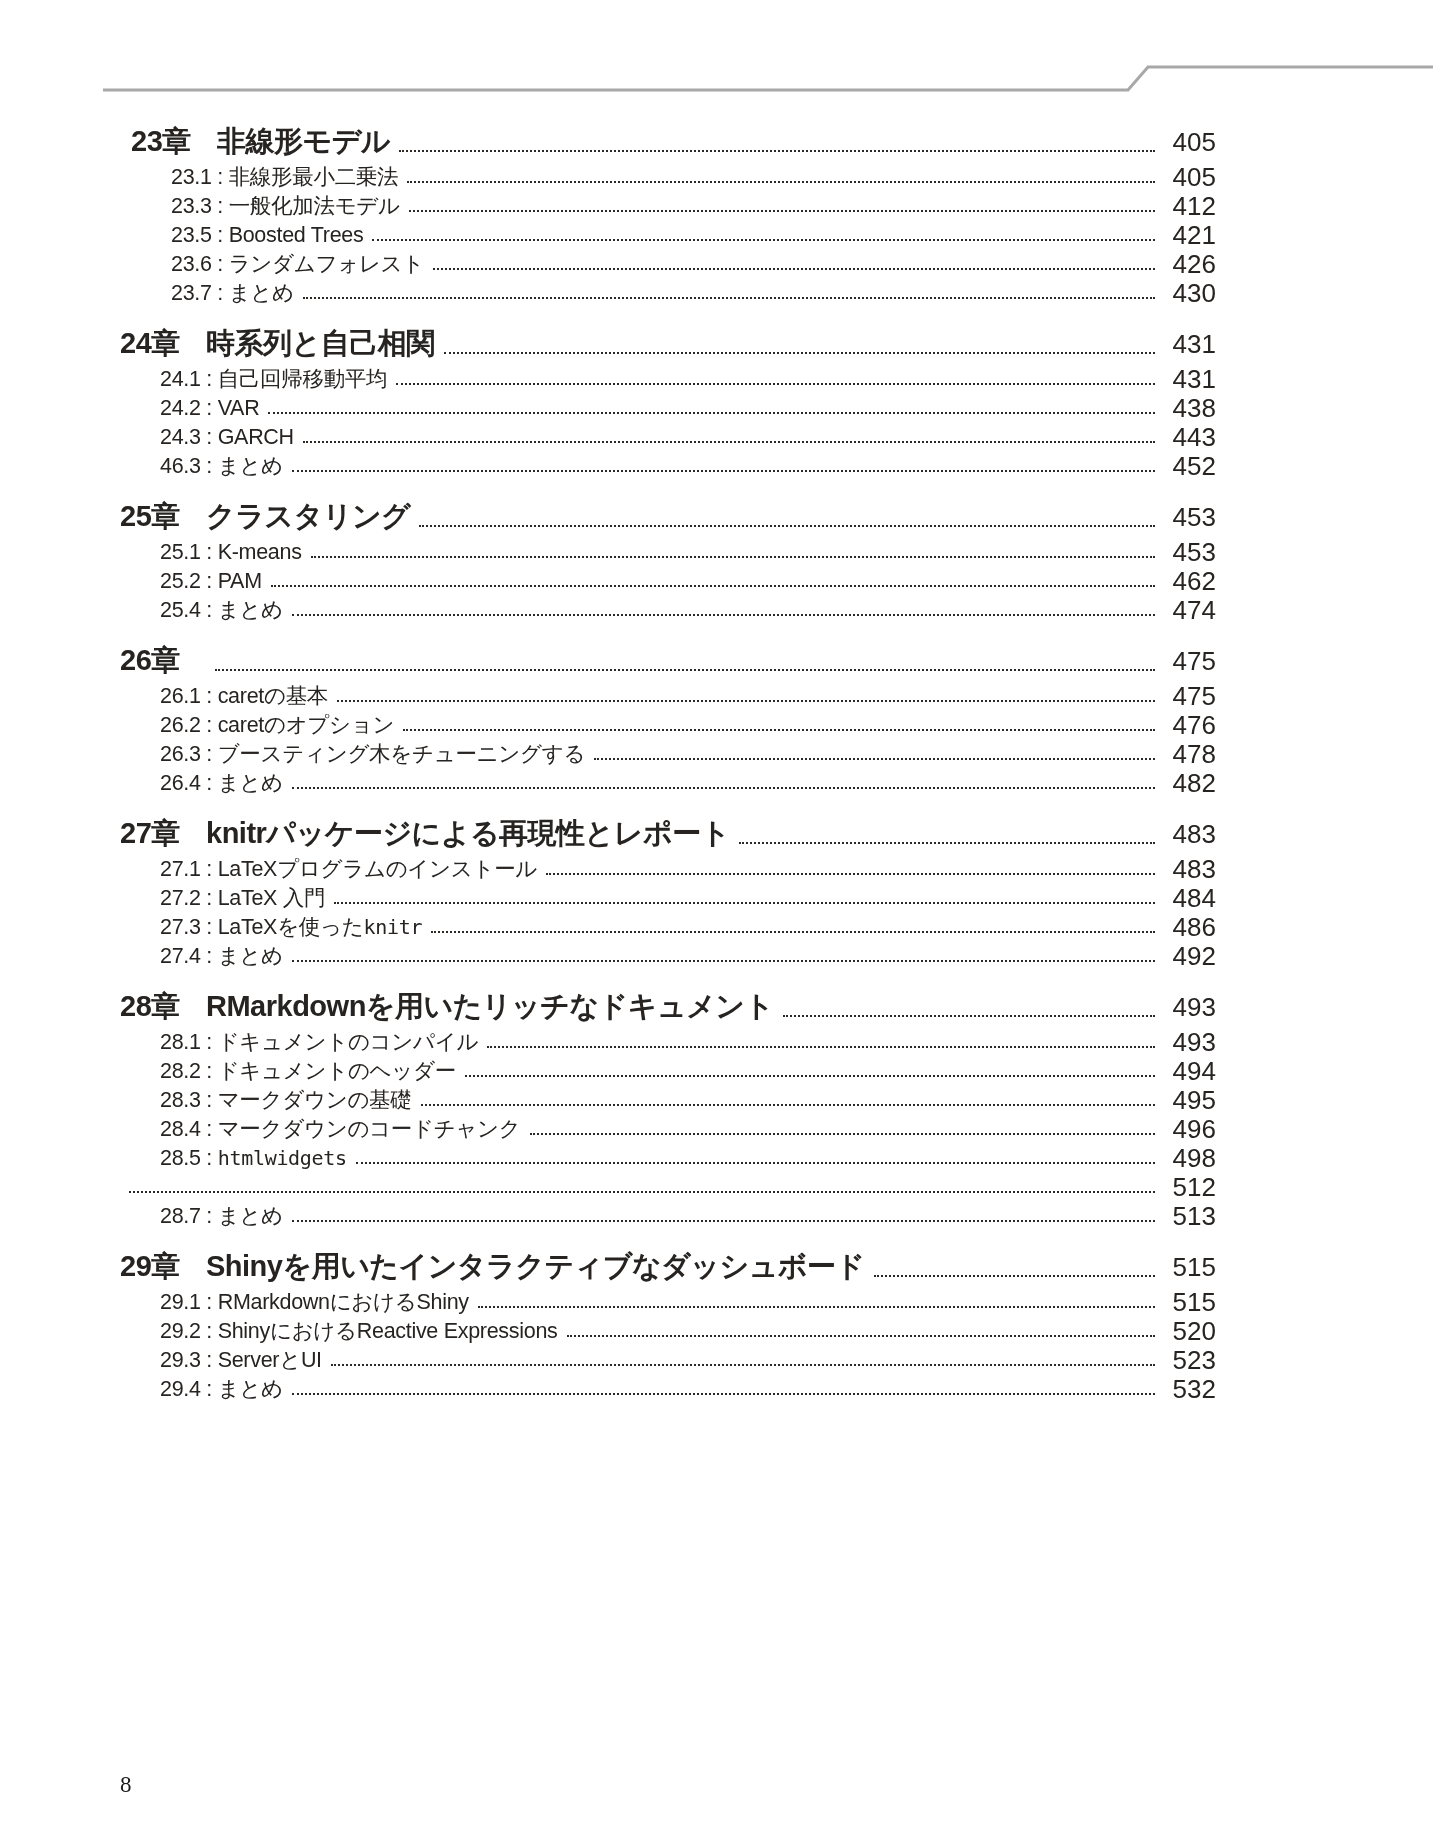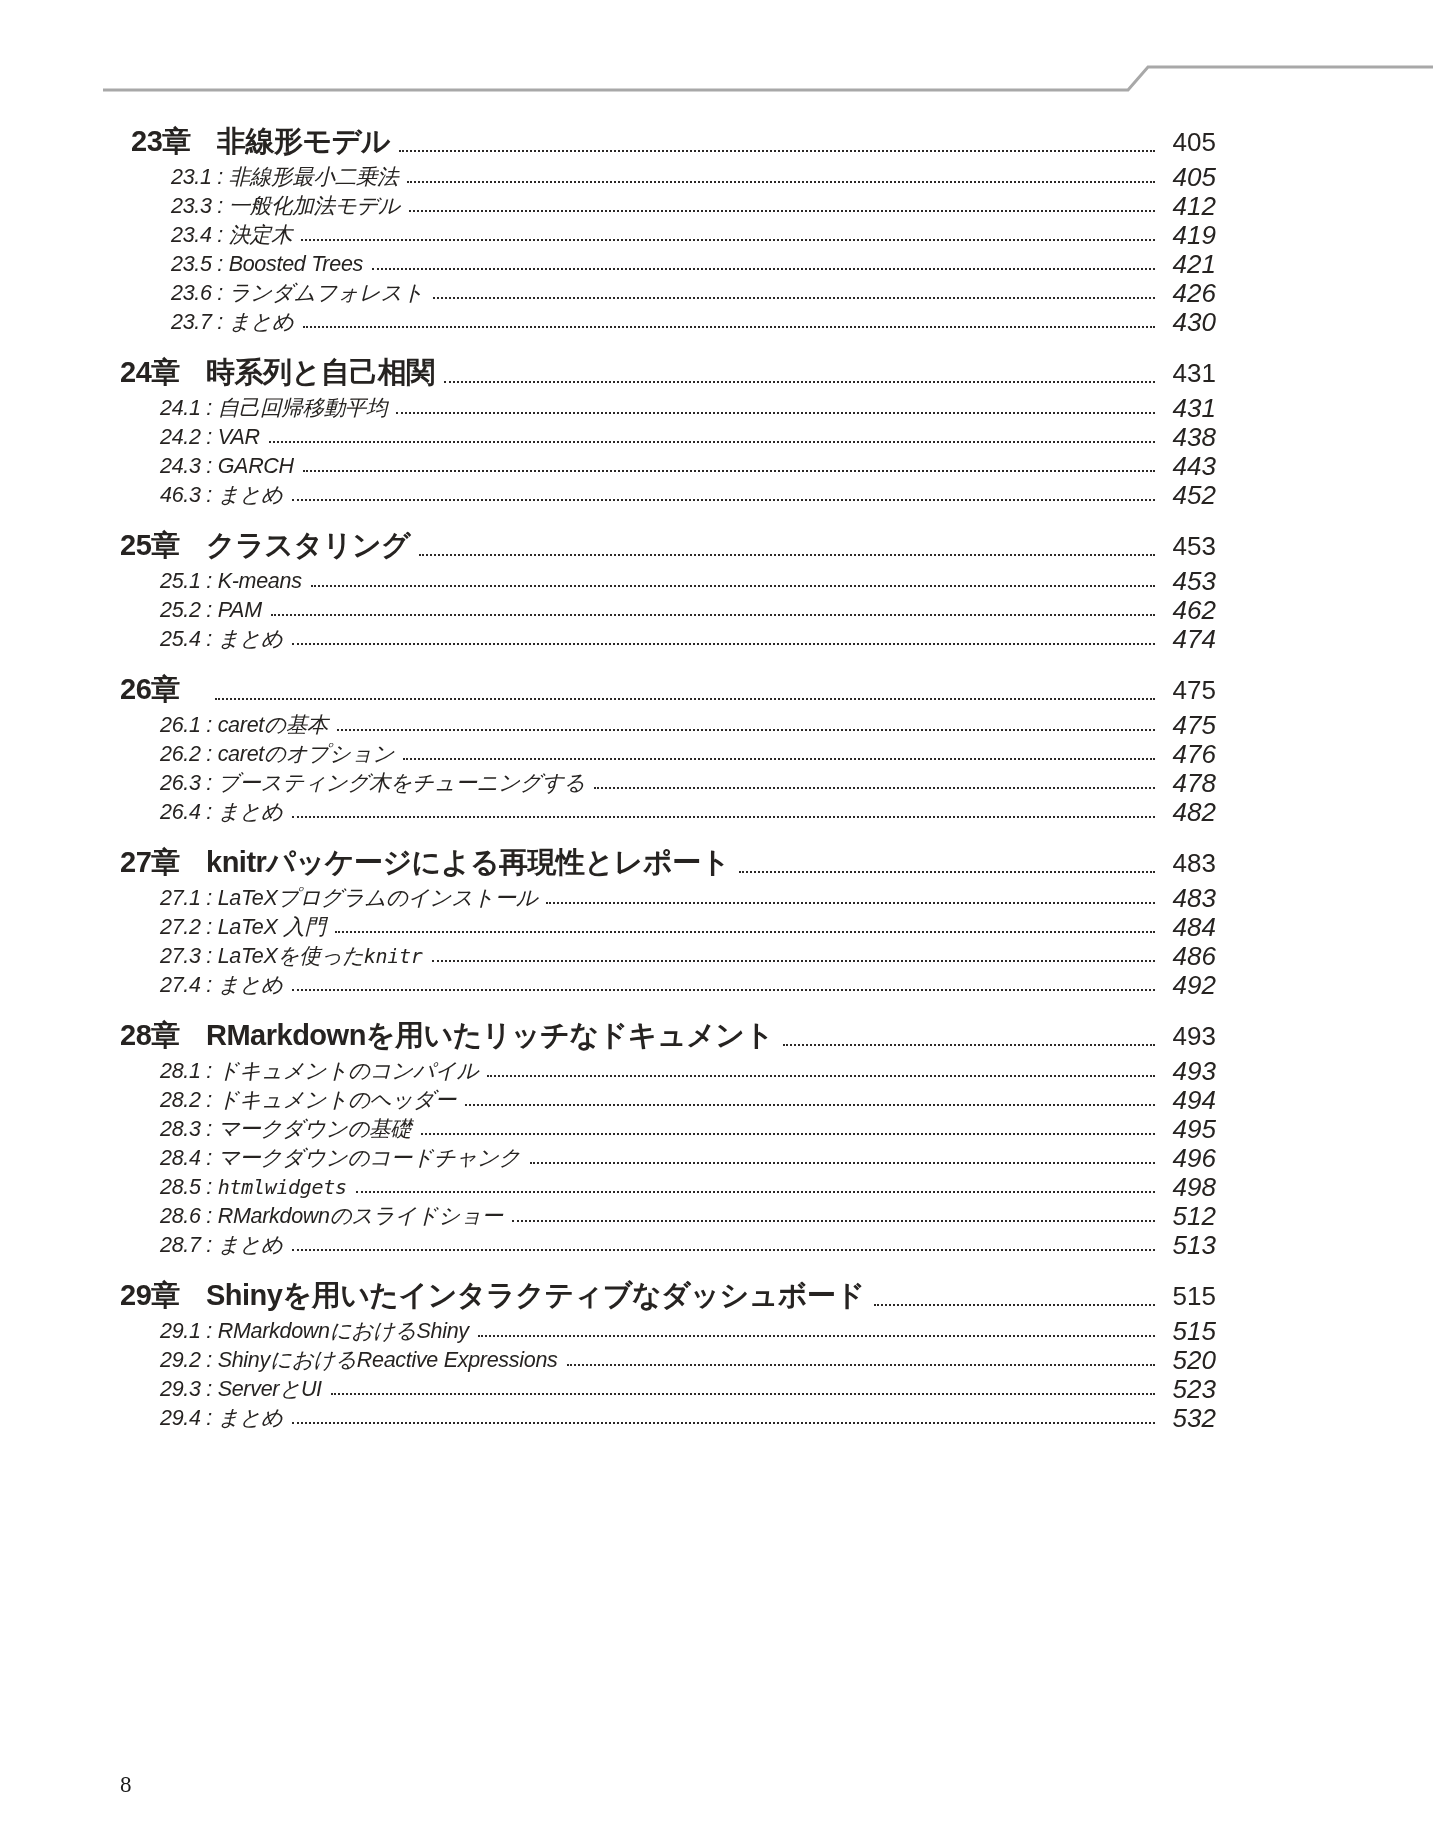--- a/index.html
+++ b/index.html
@@ -37,21 +37,20 @@
     min-width: 86px;
     white-space: nowrap;
   }
   .ch-title { white-space: nowrap; }
   .sec-row {
     display: flex;
     align-items: center;
     line-height: 29px;
     font-size: 21.5px;
     letter-spacing: -0.3px;
-    font-style: italic;
   }
   .sec-label {
     padding-left: 40px;
     white-space: nowrap;
   }
   .leader {
     flex: 1 1 auto;
     align-self: flex-end;
     height: 0;
     border-bottom: 2.6px dotted #2b2826;
@@ -96,25 +95,20 @@
         <span class="sec-label">23.1 : 非線形最小二乗法</span>
         <span class="leader"></span>
         <span class="page-num">405</span>
       </div>
       <div class="sec-row">
         <span class="sec-label">23.3 : 一般化加法モデル</span>
         <span class="leader"></span>
         <span class="page-num">412</span>
       </div>
       <div class="sec-row">
-        <span class="sec-label">23.4 : 決定木</span>
-        <span class="leader"></span>
-        <span class="page-num">419</span>
-      </div>
-      <div class="sec-row">
         <span class="sec-label">23.5 : Boosted Trees</span>
         <span class="leader"></span>
         <span class="page-num">421</span>
       </div>
       <div class="sec-row">
         <span class="sec-label">23.6 : ランダムフォレスト</span>
         <span class="leader"></span>
         <span class="page-num">426</span>
       </div>
       <div class="sec-row">
@@ -255,21 +249,20 @@
         <span class="sec-label">28.4 : マークダウンのコードチャンク</span>
         <span class="leader"></span>
         <span class="page-num">496</span>
       </div>
       <div class="sec-row">
         <span class="sec-label">28.5 : <span class="mono">htmlwidgets</span></span>
         <span class="leader"></span>
         <span class="page-num">498</span>
       </div>
       <div class="sec-row">
-        <span class="sec-label">28.6 : RMarkdownのスライドショー</span>
         <span class="leader"></span>
         <span class="page-num">512</span>
       </div>
       <div class="sec-row">
         <span class="sec-label">28.7 : まとめ</span>
         <span class="leader"></span>
         <span class="page-num">513</span>
       </div>
     </section>
     <section class="chapter">

